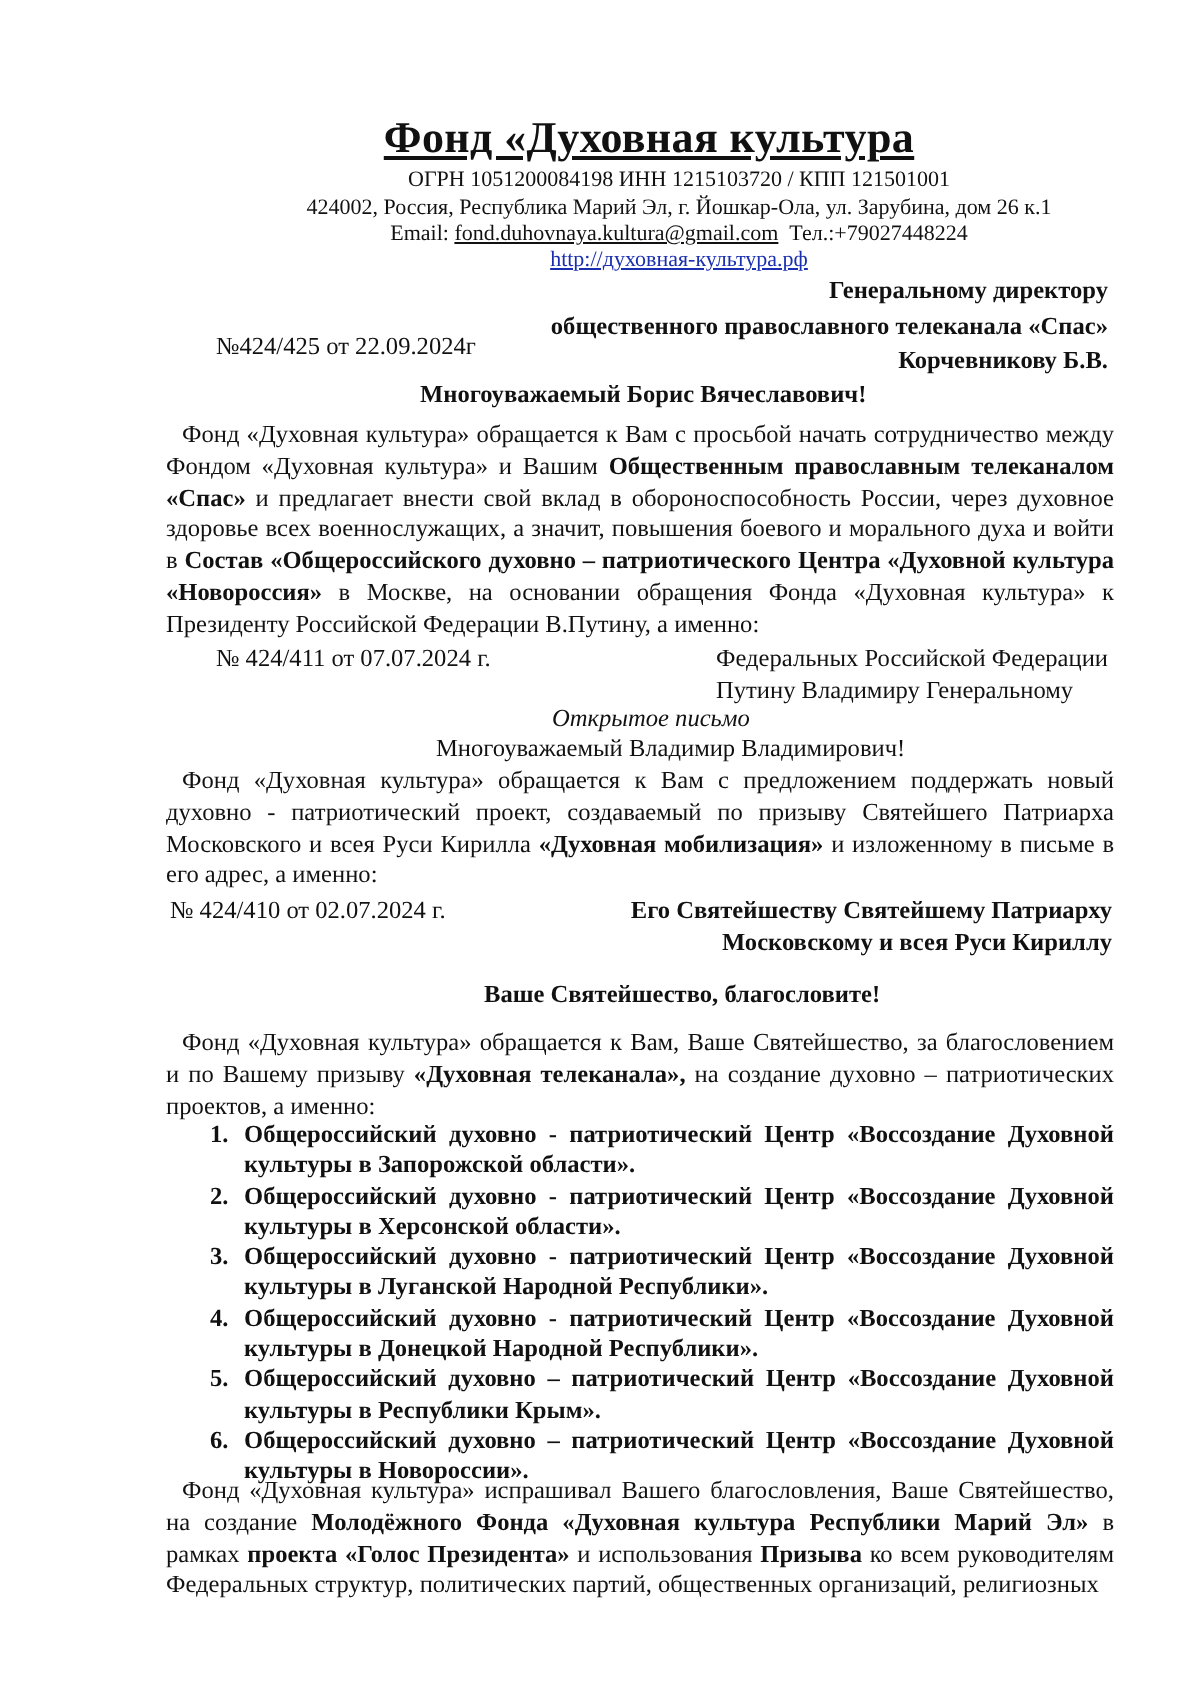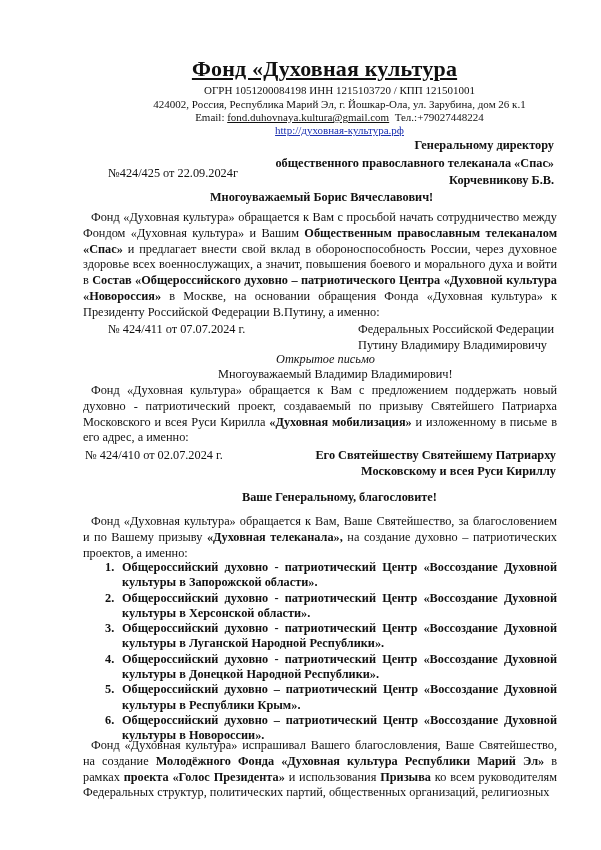--- a/index.html
+++ b/index.html
@@ -52,29 +52,29 @@
   <div class="abs t12" style="left:108px; top:138px;margin-top:28px;">№424/425 от 22.09.2024г</div>
   <div class="abs t12 b" style="right:47px; top:138px;">Генеральному директору</div>
   <div class="abs t12 b" style="right:47px; top:156px;">общественного  православного телеканала «Спас»</div>
   <div class="abs t12 b" style="right:47px; top:173px;">Корчевникову Б.В.</div>
   <div class="abs t12 b" style="left:210px; top:190px;">Многоуважаемый  Борис Вячеславович!</div>
 
   <div class="para" style="top:210px;"><span class="indent"></span><span>Фонд «Духовная культура» обращается к Вам с просьбой начать сотрудничество между Фондом «Духовная культура» и Вашим </span><b>Общественным православным телеканалом «Спас»</b><span> и предлагает внести свой вклад в обороноспособность России, через духовное здоровье всех военнослужащих, а значит, повышения боевого и морального духа и войти в </span><b>Состав «Общероссийского духовно – патриотического Центра «Духовной культура «Новороссия»</b><span> в Москве, на основании обращения  Фонда «Духовная культура»  к Президенту Российской Федерации В.Путину, а именно:</span></div>
 
   <div class="abs t12" style="left:108px; top:322px;">№ 424/411 от 07.07.2024 г.</div>
   <div class="abs t12" style="left:358px; top:322px;">Федеральных Российской Федерации</div>
-  <div class="abs t12" style="left:358px; top:338px;">Путину Владимиру Владимировичу</div>
+  <div class="abs t12" style="left:358px; top:338px;">Путину Владимиру Генеральному</div>
   <div class="abs t12" style="left:276px; top:352px;font-style:italic;">Открытое письмо</div>
   <div class="abs t12" style="left:218px; top:367px;">Многоуважаемый Владимир Владимирович!</div>
   <div class="para" style="top:383px;"><span class="indent"></span><span>Фонд «Духовная культура» обращается к Вам с предложением поддержать новый духовно - патриотический проект, создаваемый  по призыву Святейшего Патриарха Московского и всея Руси Кирилла </span><b>«Духовная мобилизация»</b><span> и изложенному в письме в его адрес, а именно:</span></div>
 
   <div class="abs t12" style="left:85px; top:448px;">№ 424/410 от 02.07.2024 г.</div>
   <div class="abs t12 b" style="right:45px; top:448px;">Его Святейшеству Святейшему Патриарху</div>
   <div class="abs t12 b" style="right:45px; top:464px;">Московскому и всея Руси Кириллу</div>
-  <div class="abs t12 b" style="left:242px; top:490px;">Ваше Генеральному, благословите!</div>
+  <div class="abs t12 b" style="left:242px; top:490px;">Ваше Святейшество, благословите!</div>
 
   <div class="para" style="top:514px;"><span class="indent"></span><span>Фонд «Духовная культура» обращается  к Вам, Ваше Святейшество, за благословением и по Вашему призыву </span><b>«Духовная телеканала»,</b><span> на создание  духовно – патриотических проектов,  а именно:</span></div>
 
   <ol class="list" style="top:560px;">
     <li><span class="num">1.</span><span>Общероссийский духовно - патриотический Центр «Воссоздание Духовной культуры в Запорожской области».</span></li>
     <li><span class="num">2.</span><span>Общероссийский духовно - патриотический Центр «Воссоздание Духовной культуры в Херсонской области».</span></li>
     <li><span class="num">3.</span><span>Общероссийский духовно - патриотический Центр «Воссоздание Духовной культуры  в Луганской Народной  Республики».</span></li>
     <li><span class="num">4.</span><span>Общероссийский духовно - патриотический  Центр «Воссоздание Духовной культуры в Донецкой Народной Республики».</span></li>
     <li><span class="num">5.</span><span>Общероссийский духовно – патриотический Центр «Воссоздание Духовной культуры в Республики Крым».</span></li>
     <li><span class="num">6.</span><span>Общероссийский духовно – патриотический Центр «Воссоздание Духовной культуры в Новороссии».</span></li>

